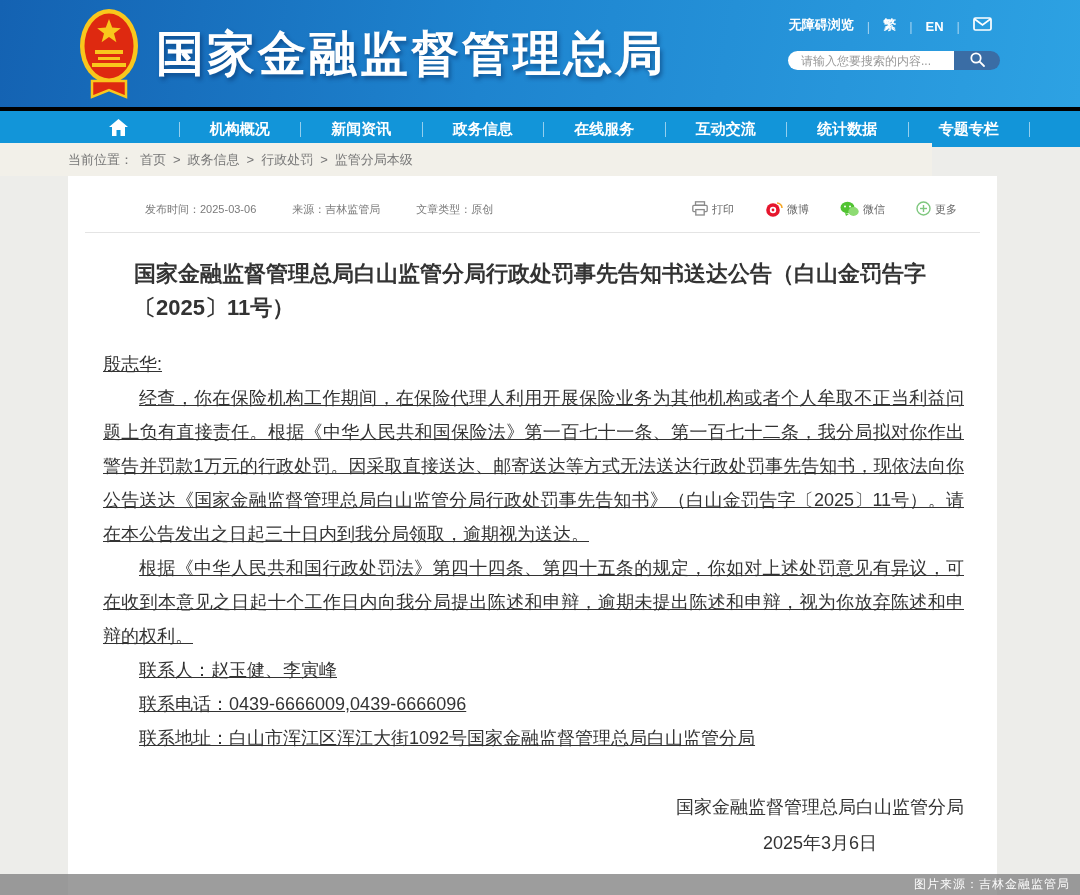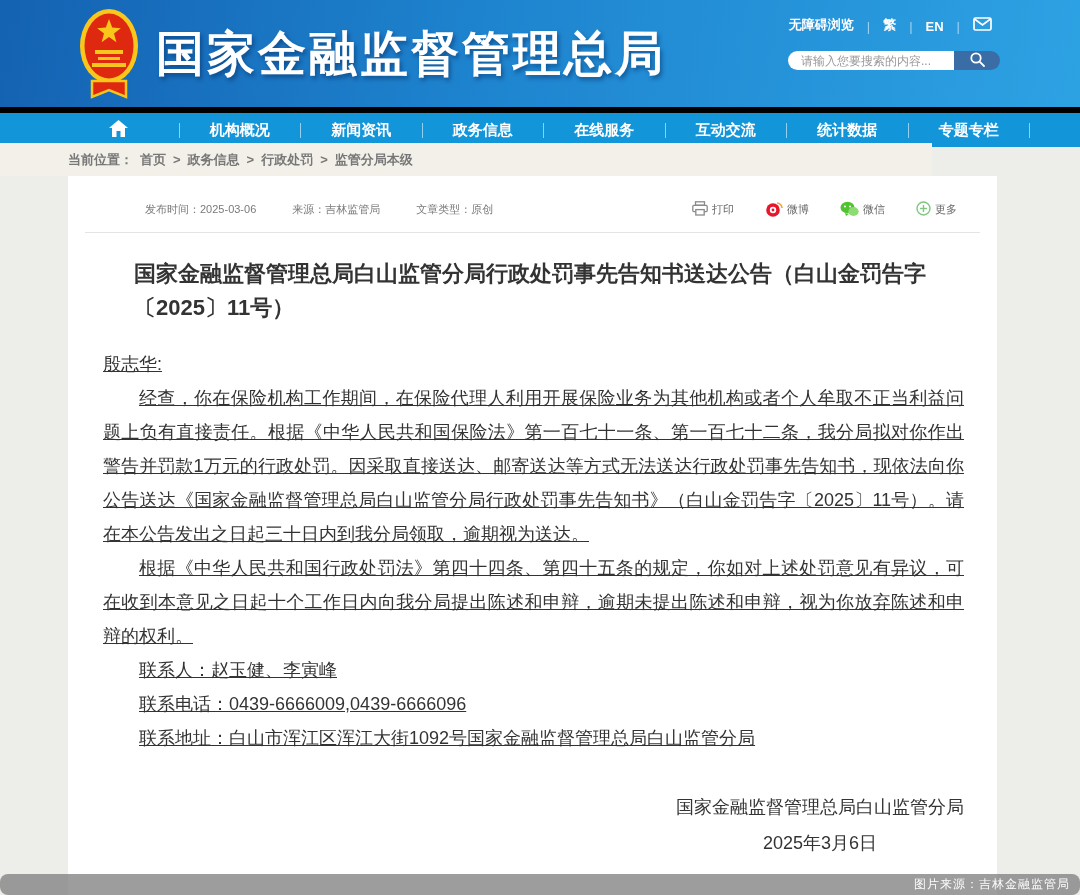--- a/index.html
+++ b/index.html
@@ -32,33 +32,33 @@
     font-family:"Liberation Sans","DejaVu Sans",sans-serif;
   }
   .search-input::placeholder{color:#999;}
   .search-btn{
     width:46px;border:none;border-radius:0 16px 16px 0;background:#3a6da5;
     display:flex;align-items:center;justify-content:center;cursor:pointer;
   }
   
   .nav{
     position:absolute;top:107px;left:0;width:1080px;height:40px;
-    background:#1295d9;border-top:6px solid #000000;box-sizing:border-box;
+    background:#1295d9;border-top:4px solid #000000;box-sizing:border-box;
     display:flex;align-items:center;padding:0 50px 0 58px;
   }
   .nav-item{
     flex:1;text-align:center;color:#fff;font-size:15px;font-weight:bold;
     cursor:pointer;white-space:nowrap;display:flex;align-items:center;justify-content:center;
   }
   .nav-sep{width:1px;height:15px;background:rgba(255,255,255,.55);flex:0 0 1px;}
   
   .breadcrumb{
     position:absolute;top:143px;left:0;width:932px;height:33px;background:#f2f0e9;
     display:flex;align-items:center;padding-left:68px;box-sizing:border-box;
-    font-size:13px;color:#777;gap:7px;white-space:nowrap;font-weight:bold;
+    font-size:13px;color:#777;gap:7px;white-space:nowrap;
   }
   .crumb{cursor:pointer;}
   
   .card{
     position:absolute;left:68px;top:176px;width:929px;height:719px;background:#fff;
   }
   .meta-row{
     display:flex;align-items:center;
     padding:24px 40px 13px 77px;font-size:11px;color:#7a7a7a;
   }
@@ -79,21 +79,21 @@
   .salutation{margin:0;}
   .contact{text-indent:2em;margin:0;}
   .sign-block{text-align:right;margin-top:34px;}
   .sign-inner{display:inline-block;text-align:center;margin-left:36px;}
   .sign-inner div{line-height:36px;}
   
   .watermark{
     position:absolute;left:0;bottom:0;width:1080px;height:21px;
     background:rgba(130,130,130,.78);color:#fdfdfd;font-size:12px;
     display:flex;align-items:center;justify-content:flex-end;
-    padding-right:10px;box-sizing:border-box;letter-spacing:1px;border-radius:8px;
+    padding-right:10px;box-sizing:border-box;letter-spacing:1px;
   }
 </style>
 </head>
 <body>
 
 <div class="header">
   <span class="logo">
     <svg width="62" height="94" viewBox="0 0 62 94">
       <ellipse cx="31" cy="40" rx="29" ry="37" fill="#f9c71c"></ellipse>
       <ellipse cx="31" cy="40" rx="24.5" ry="32.5" fill="#de2910"></ellipse>

